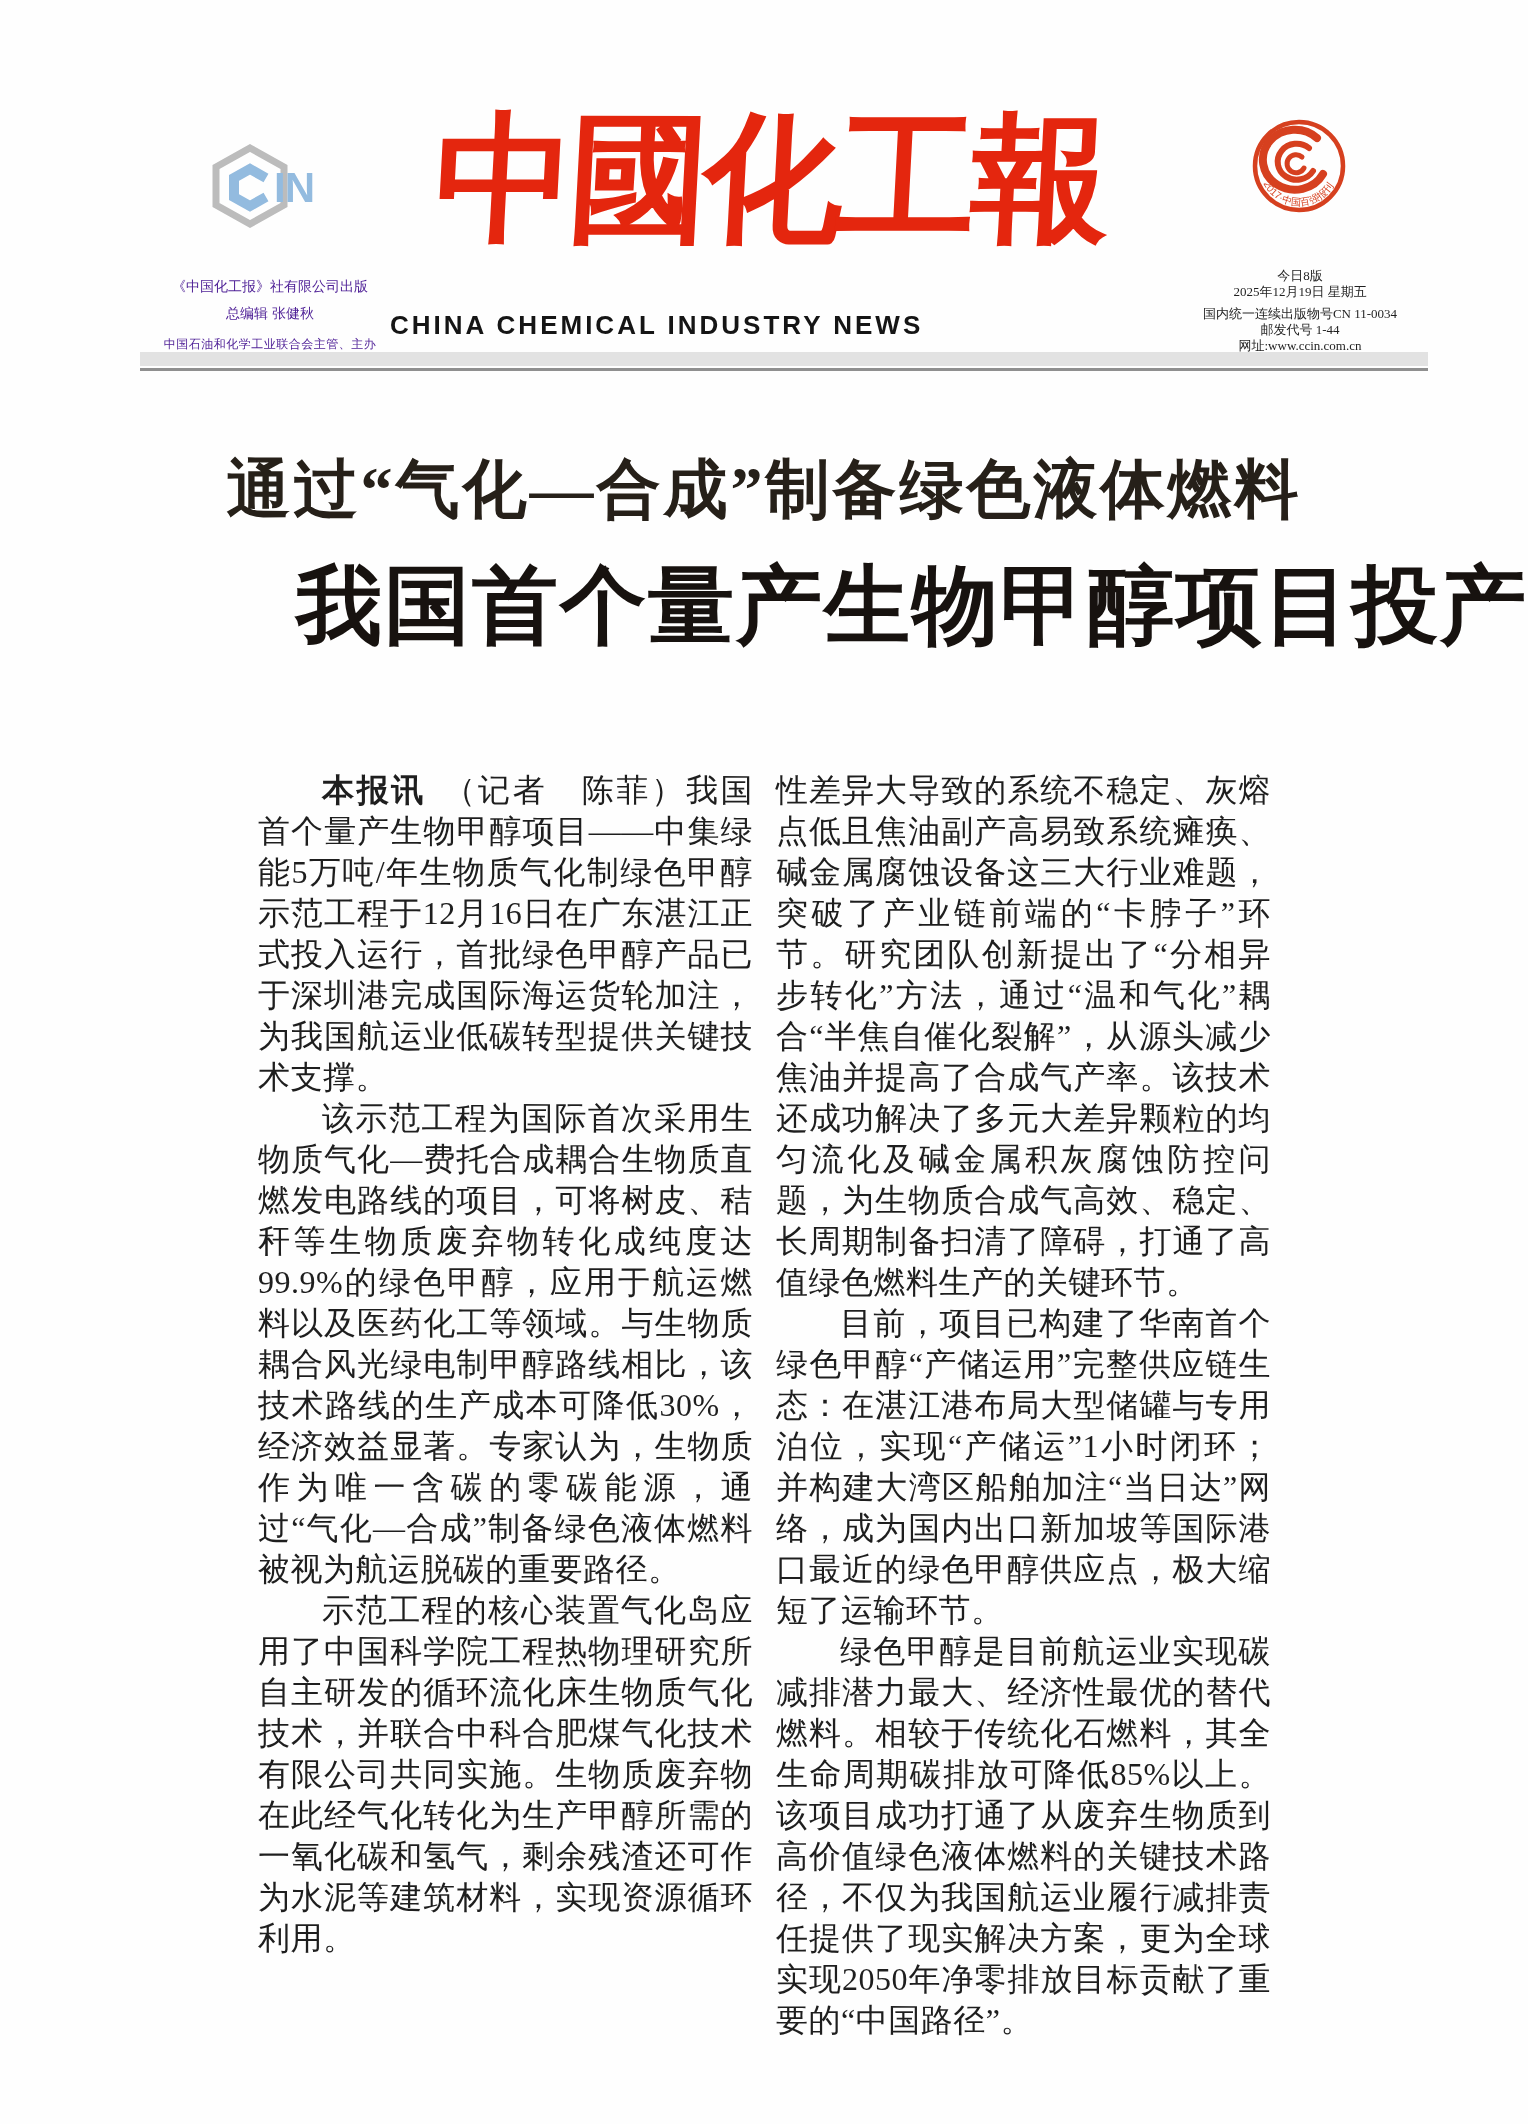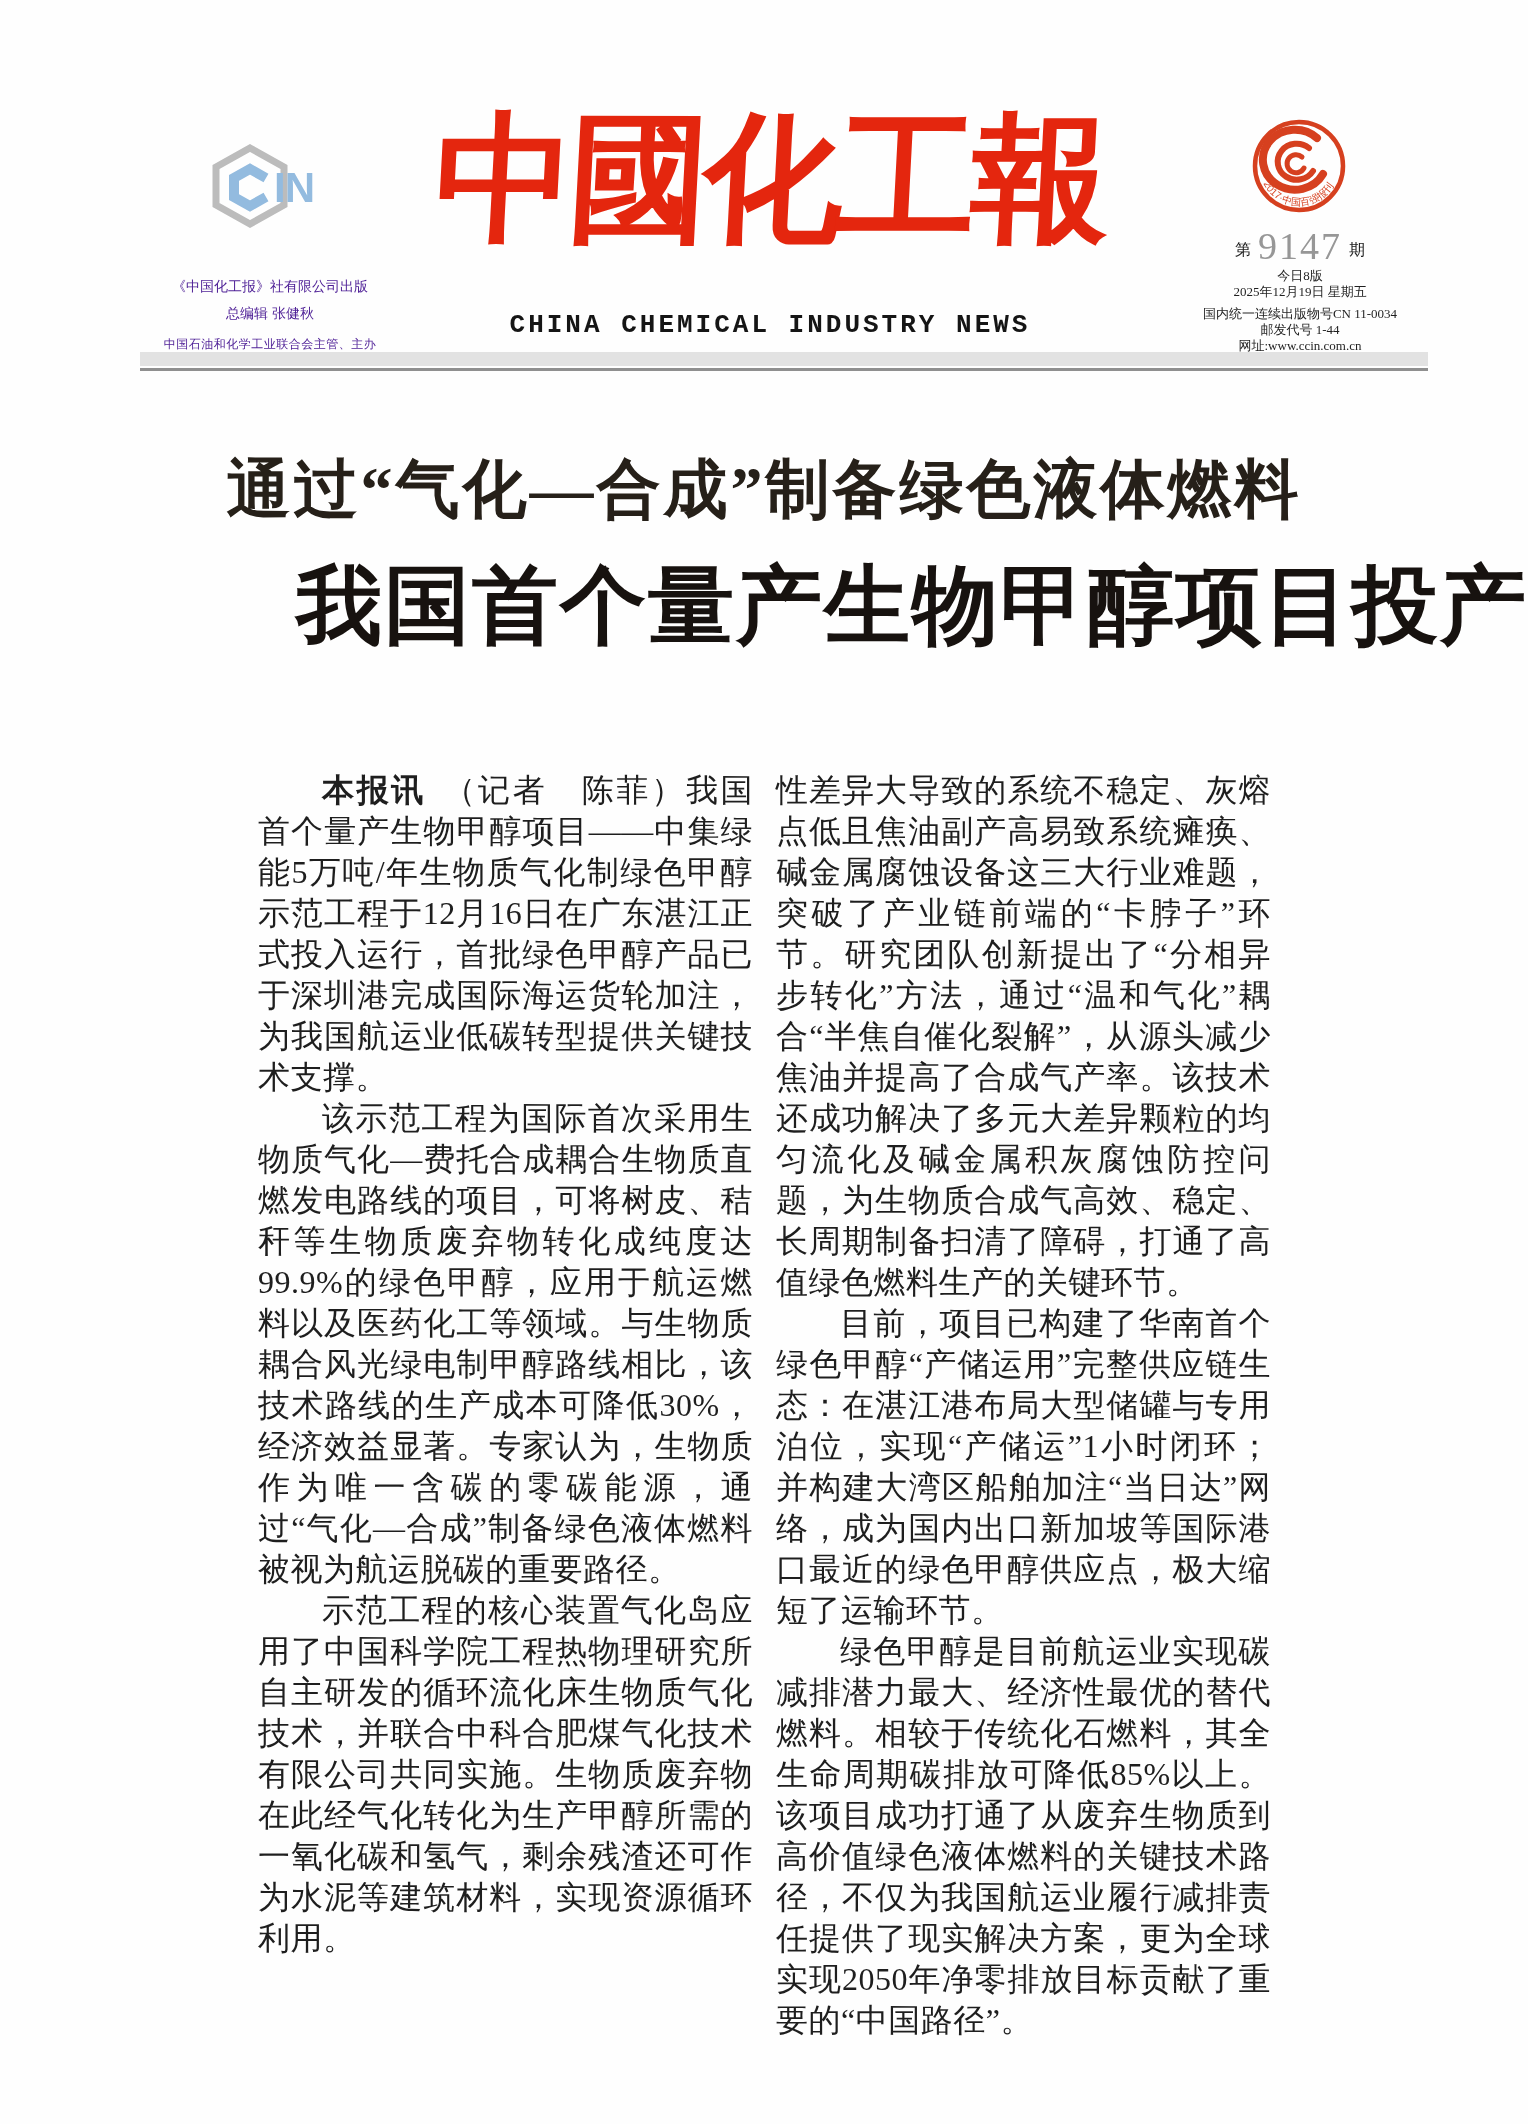--- a/index.html
+++ b/index.html
@@ -19,23 +19,23 @@
   .publisher .pub-line3 { font-size:12px; margin-top:13px; letter-spacing:0.5px; }
 
   .title-cn {
     position:absolute; left:390px; top:58px; width:760px; height:240px;
     text-align:center; line-height:240px;
     font-size:140px; font-weight:bold; letter-spacing:-6px;
     color:#e4260e; transform:skewX(-3deg);
     font-family:"DejaVu Serif", serif; white-space:nowrap;
   }
   .title-en {
-    position:absolute; left:390px; top:310px; width:760px; text-align:center;
+    position:absolute; left:390px; top:310px; width:760px; 
     font-size:26px; font-weight:bold; letter-spacing:3px; color:#151515;
-    font-family:Liberation Mono, monospace;
+    font-family:Liberation Sans, sans-serif;
   }
 
   .badge { position:absolute; left:1242px; top:116px; width:114px; height:114px; }
   .issue { position:absolute; left:1140px; top:224px; width:320px; text-align:center; color:#1a1a1a; white-space:nowrap; }
   .issue .issue-fix { font-size:16px; }
   .issue .issue-num {
     font-size:38px; color:#979797; letter-spacing:2px; margin:0 7px;
     font-family:"Liberation Serif", serif; vertical-align:-4px;
   }
   .info {
@@ -97,23 +97,20 @@
       <path d="M75 22 A32 30 0 1 0 81 58" fill="none" stroke="#d6401f" stroke-width="8" stroke-linecap="round"></path>
       <path d="M67 32 A19 18 0 1 0 71 55" fill="none" stroke="#d6401f" stroke-width="6" stroke-linecap="round"></path>
       <path d="M60 41 A9 9 0 1 0 62 52" fill="none" stroke="#d6401f" stroke-width="5" stroke-linecap="round"></path>
       <path id="badgeArc" d="M19 62 A40 40 0 0 0 95 62" fill="none"></path>
       <text font-size="10" fill="#d6401f" font-family="Liberation Sans, sans-serif">
         <textPath href="#badgeArc" startOffset="6%">2017·中国百强报刊</textPath>
       </text>
     </svg>
   </div>
 
-  <div class="issue">
-    <span class="issue-fix">第</span><span class="issue-num">9147</span><span class="issue-fix">期</span>
-  </div>
 
   <div class="info">
     <div>今日8版</div>
     <div>2025年12月19日  星期五</div>
     <div class="info-gap">国内统一连续出版物号CN 11-0034</div>
     <div>邮发代号 1-44</div>
     <div>网址:www.ccin.com.cn</div>
   </div>
 
   <div class="divider-band"></div>

